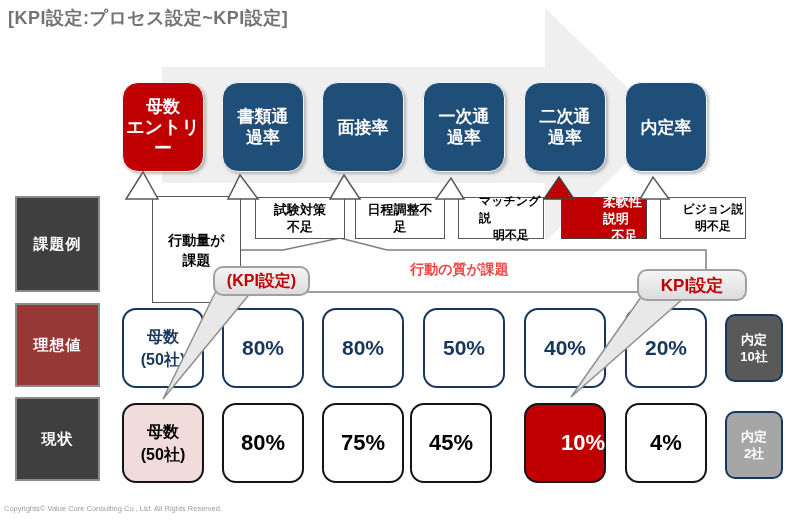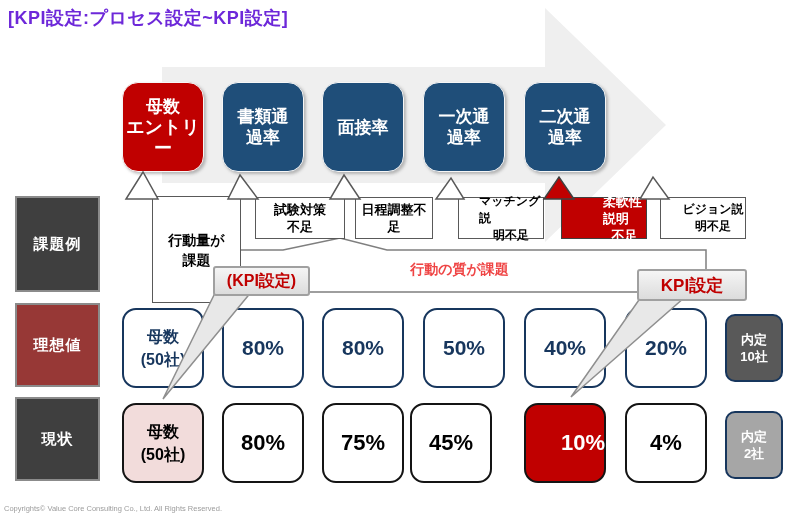--- a/index.html
+++ b/index.html
@@ -1,20 +1,20 @@
 <!DOCTYPE html>
 <html><head>
 <meta charset="utf-8">
 <style>
   html,body{margin:0;padding:0;background:#fff;}
   *{box-sizing:border-box;}
   .canvas{position:relative;width:800px;height:520px;background:#fff;overflow:hidden;
           font-family:"Liberation Sans","DejaVu Sans",sans-serif;}
   .abs{position:absolute;}
-  .title{left:8px;top:6px;font-size:18px;font-weight:bold;color:#6d28d9;letter-spacing:.5px;z-index:3;}
+  .title{left:8px;top:6px;font-size:18px;font-weight:bold;color:#737373;letter-spacing:.5px;z-index:3;}
   svg.layer{position:absolute;left:0;top:0;width:800px;height:520px;pointer-events:none;}
   .z1{z-index:1}.z2{z-index:2}.z4{z-index:4}.z5{z-index:5}
 
   .step{top:82px;width:82px;height:90px;border-radius:16px;background:#1f4e79;color:#fff;
         display:flex;flex-direction:column;align-items:center;justify-content:center;text-align:center;
         font-weight:bold;font-size:17px;line-height:21px;z-index:3;
         border:1px solid #f6f6f6;box-shadow:2px 2px 3px rgba(110,110,110,.45);}
   .step.red{background:#c00000;}
   .step .sub{font-size:18px;}
 
@@ -37,21 +37,21 @@
   .cell.current{top:403px;border:2.5px solid #141414;color:#000;font-weight:bold;font-size:22px;}
   .cell.current.base{font-size:16px;line-height:23px;background:#f2dcdb;}
   .cell.current.redfill{background:#c00000;color:#fff;padding-left:36px;}
 
   .result{left:725px;width:58px;height:68px;border-radius:10px;border:2px solid #17365d;color:#fff;
           font-weight:bold;font-size:13px;line-height:17px;display:flex;flex-direction:column;
           align-items:center;justify-content:center;text-align:center;z-index:3;}
   .result.ideal{top:314px;background:#595959;}
   .result.current{top:411px;background:#a6a6a6;}
 
-  .bubble{background:linear-gradient(#f5f5f5,#dcdcdc);border:2px solid #a0a0a0;border-radius:3px;
+  .bubble{background:linear-gradient(#f5f5f5,#dcdcdc);border:2px solid #a0a0a0;border-radius:10px;
           color:#c00000;font-weight:bold;display:flex;align-items:center;justify-content:center;z-index:6;}
   .bubble.left{left:213px;top:266px;width:97px;height:30px;font-size:16px;}
   .bubble.right{left:637px;top:269px;width:110px;height:32px;font-size:17px;}
 
   .bracket-text{left:213px;top:261px;width:493px;text-align:center;font-size:14px;font-weight:600;
                 color:#ef4444;z-index:2;}
   .footer{left:4px;top:504px;font-size:7.5px;color:#9c9c9c;z-index:3;}
 </style>
 </head>
 <body>
@@ -81,30 +81,34 @@
     <span></span>
   </div>
   <div class="abs step" style="left:423px">
     <span>一次通</span>
     <span>過率</span>
   </div>
   <div class="abs step" style="left:524px">
     <span>二次通</span>
     <span>過率</span>
   </div>
+  <div class="abs step" style="left:625px">
+    <span>内定率</span>
+    <span></span>
+  </div>
 
   <div class="abs issue tall" style="left:115px;width:89px">
     <span>行動量が</span>
     <span>課題</span>
   </div>
   <div class="abs issue" style="left:218px;width:90px">
     <span>試験対策</span>
     <span>不足</span>
   </div>
-  <div class="abs issue" style="left:318px;width:78px">
+  <div class="abs issue" style="left:318px;width:90px">
     <span>日程調整不</span>
     <span>足</span>
   </div>
   <div class="abs issue small" style="left:421px;width:86px">
     <span>マッチング説</span>
     <span>明不足</span>
   </div>
   <div class="abs issue redfill" style="left:524px;width:86px">
     <span>柔軟性説明</span>
     <span>不足</span>

